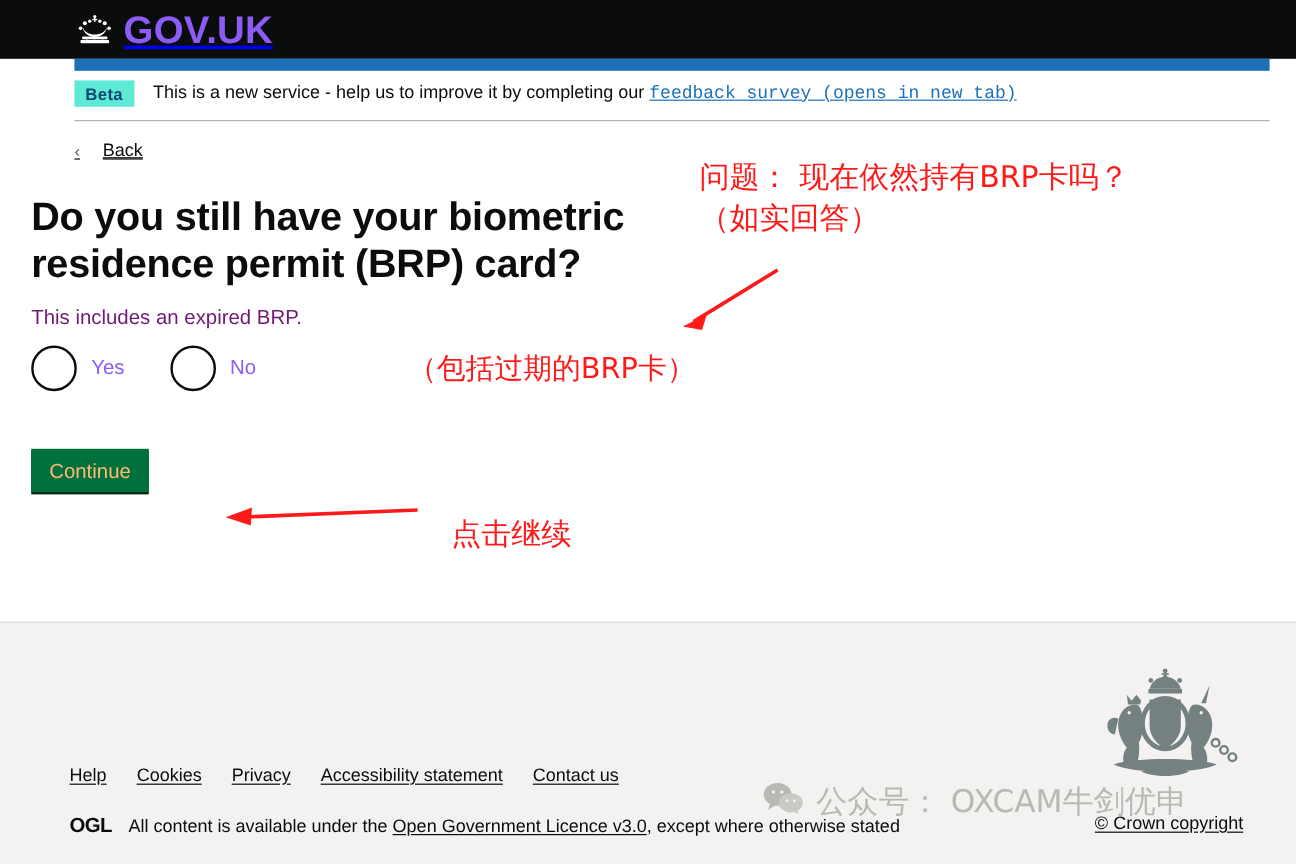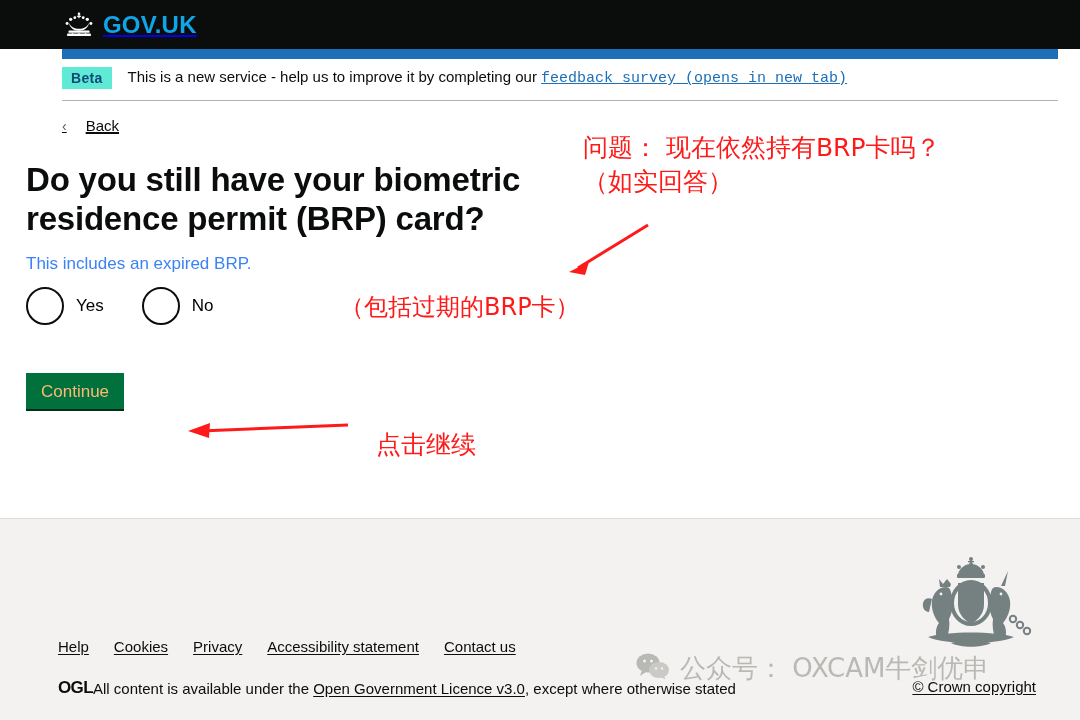--- a/index.html
+++ b/index.html
@@ -29,22 +29,22 @@
     display: flex;
     align-items: center;
     gap: 7px;
   }
   .crown-icon {
     width: 34px;
     height: 28px;
     display: block;
   }
   .logo-text {
-    color: #0ea5e9;
-    font-size: 24px;
+    color: #8b5cf6;
+    font-size: 32px;
     font-weight: bold;
     letter-spacing: 0.2px;
     line-height: 1;
   }
 
   .blue-bar {
     background: #1d70b8;
     height: 10px;
     width: 996px;
     margin-left: 62px;
@@ -111,21 +111,21 @@
   h1.question {
     font-size: 33px;
     font-weight: bold;
     line-height: 1.18;
     margin: 0;
     letter-spacing: -0.2px;
     color: #0b0c0c;
   }
   .hint {
     font-size: 17px;
-    color: #3b82f6;
+    color: #701a75;
     margin-top: 15px;
     line-height: 1.25;
   }
 
   
   .radios {
     display: flex;
     align-items: center;
     margin-top: 12px;
     gap: 38px;
@@ -138,21 +138,21 @@
   .radio-circle {
     width: 38px;
     height: 38px;
     border: 2px solid #0b0c0c;
     border-radius: 50%;
     box-sizing: border-box;
     background: #ffffff;
   }
   .radio-label {
     font-size: 17px;
-    color: #000000;
+    color: #8b5cf6;
   }
 
   
   .continue-btn {
     margin-top: 48px;
     display: inline-block;
     background: #00703c;
     color: #fdba74;
     font-size: 17px;
     padding: 9px 15px 8px 15px;
@@ -200,20 +200,21 @@
     color: #0b0c0c;
     text-decoration: underline;
     text-underline-offset: 2px;
   }
   .footer-licence {
     position: absolute;
     top: 159px;
     left: 0;
     display: flex;
     align-items: center;
+    gap: 14px;
     font-size: 15px;
     color: #0b0c0c;
   }
   .ogl-logo {
     font-weight: bold;
     font-size: 17px;
     letter-spacing: -0.6px;
     color: #0b0c0c;
   }
   .footer-licence a {

